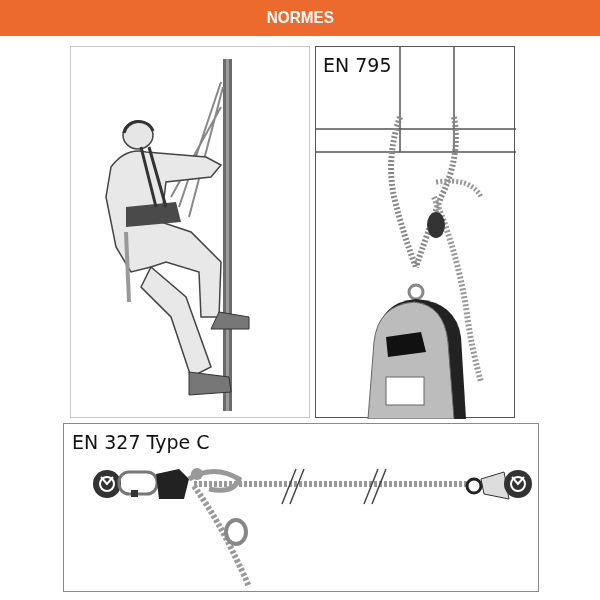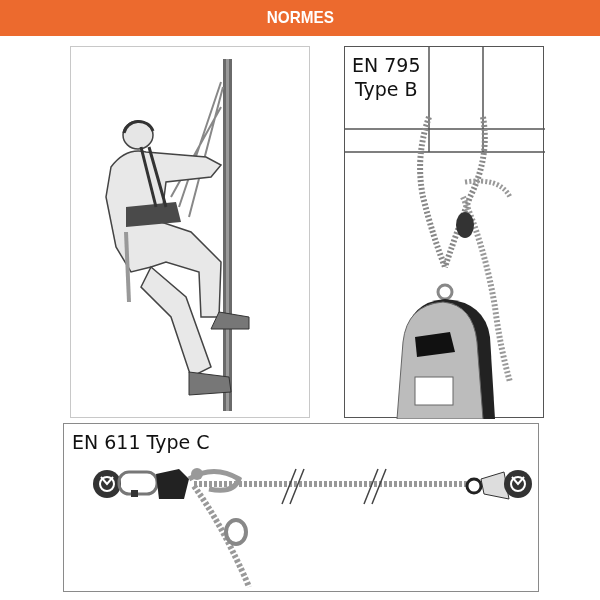--- a/index.html
+++ b/index.html
@@ -1,21 +1,21 @@
 <!DOCTYPE html>
 <html><head>
 <meta charset="utf-8">
 <style>
   html,body{margin:0;padding:0;background:#fff;}
   body{width:600px;height:600px;position:relative;overflow:hidden;font-family:"Liberation Sans",sans-serif;}
   .header{position:absolute;left:0;top:0;width:600px;height:36px;background:#ec6a2e;display:flex;align-items:center;justify-content:center;}
   .header span{color:#fff;font-weight:bold;font-size:17px;letter-spacing:0px;font-family:"Liberation Sans",sans-serif;transform:scaleX(0.9);}
   .panel{position:absolute;background:#fff;box-sizing:border-box;}
   .p1{left:70px;top:46px;width:240px;height:372px;border:1.5px solid #c8c8c8;}
-  .p2{left:315px;top:46px;width:200px;height:372px;border:1.5px solid #555;margin-left:29px;}
+  .p2{left:315px;top:46px;width:200px;height:372px;border:1.5px solid #555;}
   .p3{left:63px;top:423px;width:476px;height:169px;border:1.5px solid #8a8a8a;}
   .label{position:absolute;font-family:"DejaVu Sans",sans-serif;color:#111;font-size:19px;line-height:24px;}
   .p1 .label{left:16px;top:18px;}
   .p2 .label{left:7px;top:6px;text-align:center;}
   .p3 .label{left:8px;top:6px;}
   svg{position:absolute;left:0;top:0;}
 </style>
 </head>
 <body>
 
@@ -40,21 +40,20 @@
 
     <path d="M55 160 L105 155 L110 175 L55 180 Z" fill="#4a4a4a"></path>
     <path d="M70 100 L85 160 M78 100 L95 160" stroke="#333" stroke-width="3"></path>
     <path d="M55 185 L58 255" stroke="#999" stroke-width="4"></path>
   </svg>
 </div>
 
 <div class="panel p2">
   <div class="label">
     <div>EN 795</div>
-    <div>Type B</div>
   </div>
   <svg width="200" height="372">
 
     <line x1="0" y1="82" x2="200" y2="82" stroke="#555" stroke-width="1.5"></line>
     <line x1="0" y1="105" x2="200" y2="105" stroke="#555" stroke-width="1.5"></line>
     <line x1="84" y1="0" x2="84" y2="105" stroke="#555" stroke-width="1.5"></line>
     <line x1="138" y1="0" x2="138" y2="105" stroke="#555" stroke-width="1.5"></line>
 
     <path d="M84 70 Q70 110 78 150 Q88 190 100 220" stroke="#888" stroke-width="6" fill="none" stroke-dasharray="2 2"></path>
     <path d="M138 70 Q145 110 125 150 Q110 190 100 220" stroke="#888" stroke-width="6" fill="none" stroke-dasharray="2 2"></path>
@@ -65,21 +64,21 @@
 
     <circle cx="100" cy="245" r="7" fill="none" stroke="#888" stroke-width="3"></circle>
     <path d="M60 290 Q65 255 100 252 Q140 255 145 290 L150 372 L55 372 Z" fill="#222"></path>
     <path d="M58 295 Q62 258 98 255 Q128 258 132 295 L138 372 L52 372 Z" fill="#bcbcbc" stroke="#666"></path>
     <path d="M70 290 L105 285 L110 305 L72 310 Z" fill="#111"></path>
     <rect x="70" y="330" width="38" height="28" fill="#fff" stroke="#666"></rect>
   </svg>
 </div>
 
 <div class="panel p3">
-  <div class="label">EN 611 Type C</div>
+  <div class="label">EN 327 Type C</div>
   <svg width="476" height="169">
 
     <line x1="130" y1="60" x2="405" y2="60" stroke="#999" stroke-width="6" stroke-dasharray="3 2"></line>
 
     <path d="M218 80 L232 45 M226 80 L240 45" stroke="#444" stroke-width="1.5"></path>
     <path d="M300 80 L314 45 M308 80 L322 45" stroke="#444" stroke-width="1.5"></path>
 
     <path d="M130 62 Q150 90 165 120 Q180 150 185 163" stroke="#999" stroke-width="6" fill="none" stroke-dasharray="3 2"></path>
     <ellipse cx="172" cy="108" rx="10" ry="12" fill="none" stroke="#888" stroke-width="4"></ellipse>
     <path d="M125 55 Q150 40 175 55 Q170 70 145 65" stroke="#999" stroke-width="5" fill="none"></path>

